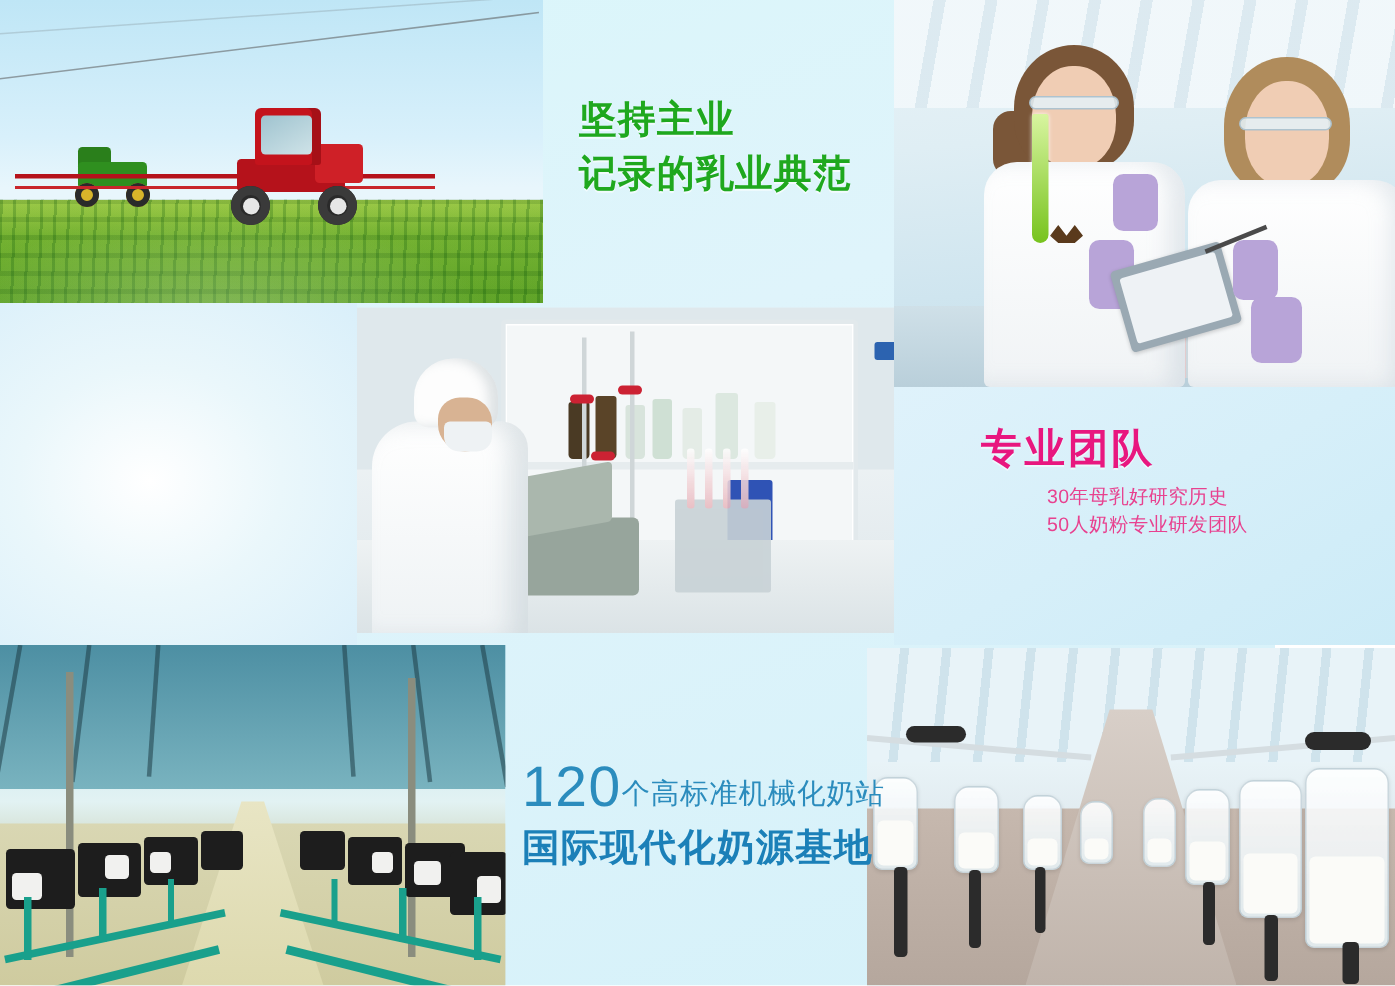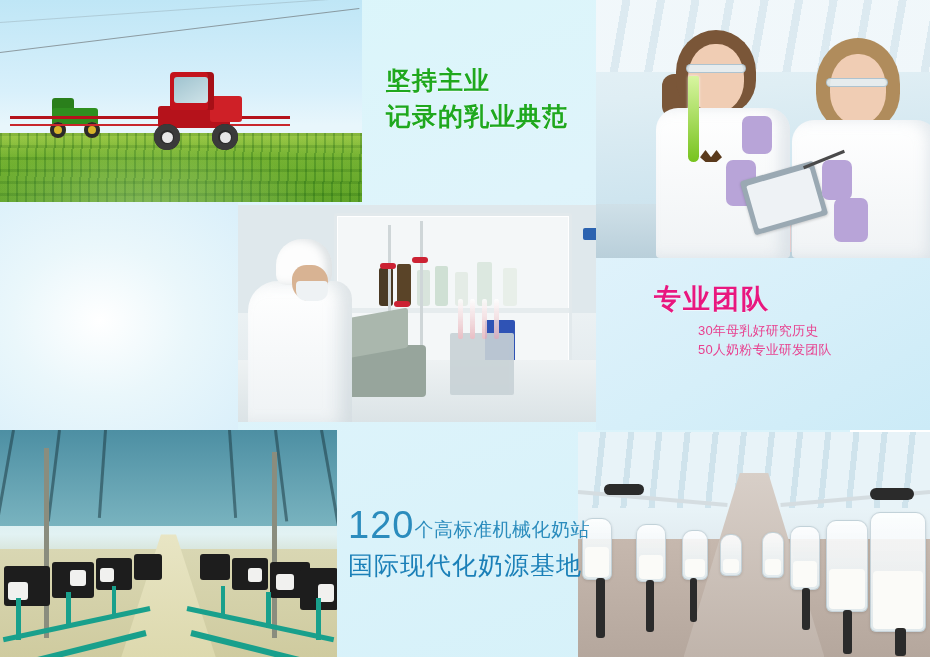--- a/index.html
+++ b/index.html
@@ -155,21 +155,21 @@
     background:linear-gradient(150deg,#dff2fb 0%, #d6eff9 50%, #ccebf7 100%); }
   #text-team{ left:654px; top:282px; width:250px; }
   #text-team .heading{ color:#e8177f; font-size:27px; font-weight:bold; letter-spacing:2px; line-height:34px;
     text-shadow:0 1px 0 rgba(255,255,255,.5); }
   #text-team .sub{ color:#e8418f; font-size:13px; line-height:19px; margin-top:5px; letter-spacing:.2px;margin-left:44px; }
 
   #text-dairy{ left:348px; top:504px; width:250px; text-align:left; }
   #text-dairy .l1{ white-space:nowrap; }
   #text-dairy .num{ color:#2b8cbd; font-size:38px; line-height:42px; vertical-align:-2px; letter-spacing:1px; }
   #text-dairy .unit{ color:#2b8cbd; font-size:19px; letter-spacing:.5px; }
-  #text-dairy .l2{ color:#1b80b8; font-size:25px; font-weight:normal; line-height:34px; letter-spacing:1px;
+  #text-dairy .l2{ color:#1b80b8; font-size:25px; font-weight:bold; line-height:34px; letter-spacing:1px;
     margin-top:2px; white-space:nowrap; }
 </style>
 </head>
 <body>
 
 <div id="stage">
 
   <div class="photo" id="panel-field">
     <div class="sky"></div>
     <div class="field-rows"></div>

